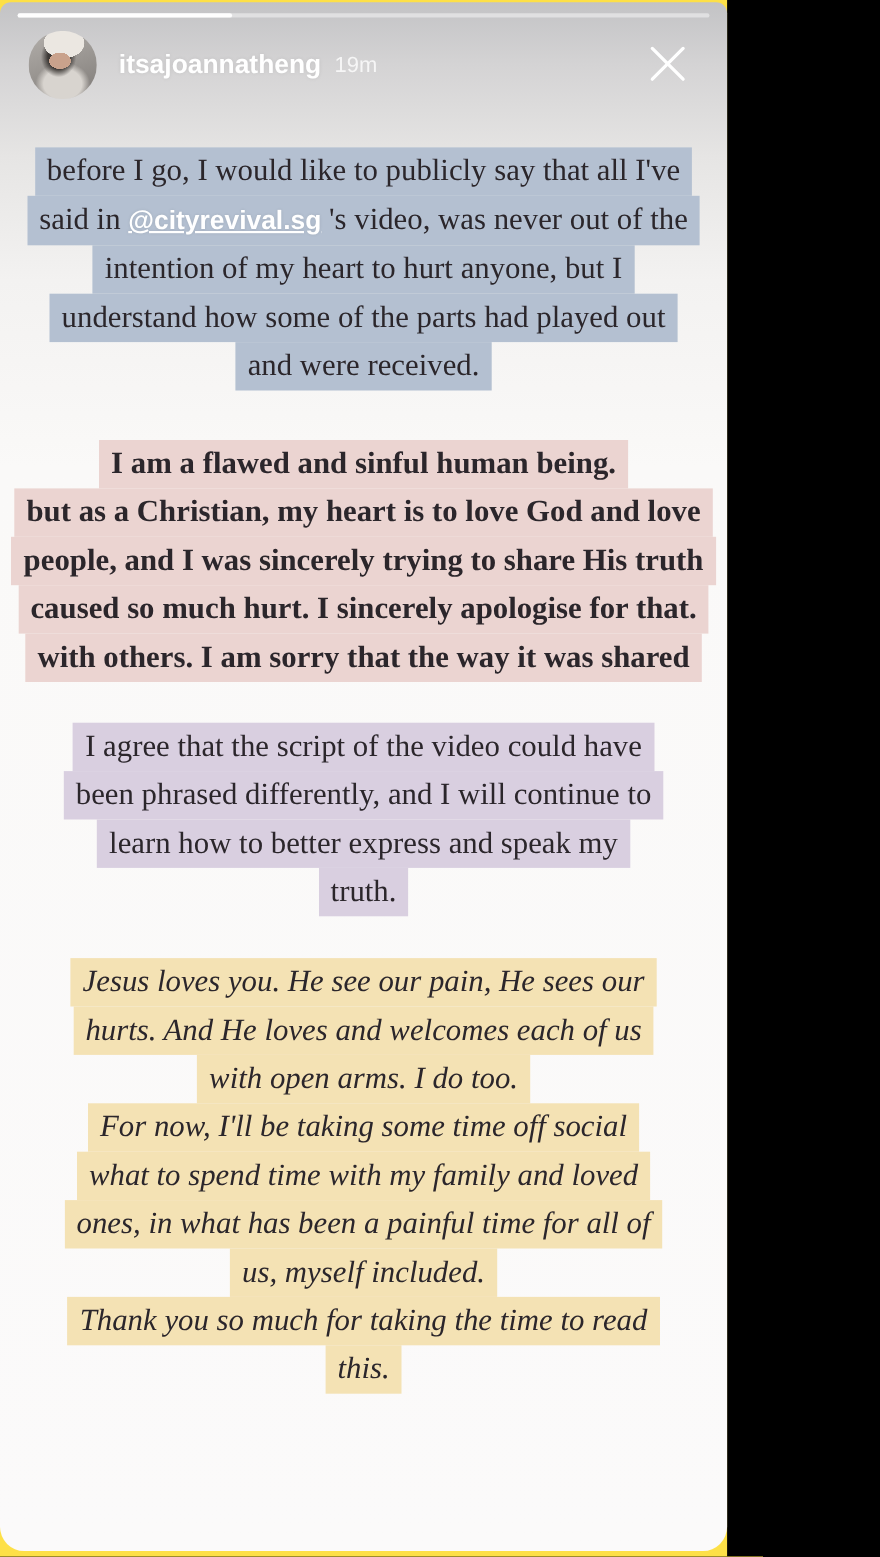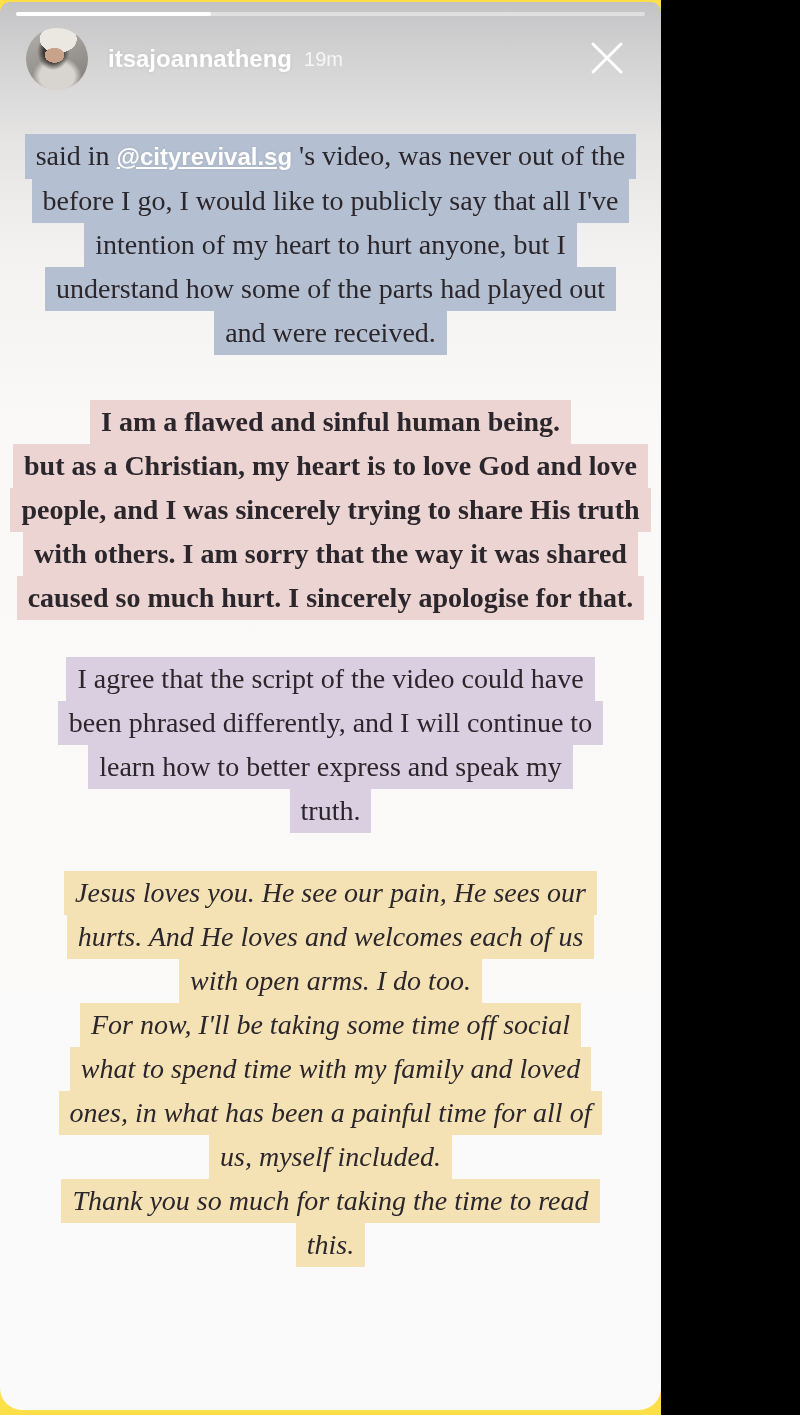--- a/index.html
+++ b/index.html
@@ -117,33 +117,33 @@
           <svg width="44" height="44" viewBox="0 0 44 44">
             <line x1="8" y1="8" x2="36" y2="36" stroke="#ffffff" stroke-width="3" stroke-linecap="round"></line>
             <line x1="36" y1="8" x2="8" y2="36" stroke="#ffffff" stroke-width="3" stroke-linecap="round"></line>
           </svg>
         </span>
       </button>
     </div>
 
 
     <div class="block block-blue">
+      <div class="line"><span class="hl">before I go, I would like to publicly say that all I've</span></div>
       <div class="line"><span class="hl"><span>said in </span><a class="mention-link">@cityrevival.sg</a><span> 's video, was never out of the</span></span></div>
-      <div class="line"><span class="hl">before I go, I would like to publicly say that all I've</span></div>
       <div class="line"><span class="hl">intention of my heart to hurt anyone, but I</span></div>
       <div class="line"><span class="hl">understand how some of the parts had played out</span></div>
       <div class="line"><span class="hl">and were received.</span></div>
     </div>
 
     <div class="block block-pink">
       <div class="line"><span class="hl">I am a flawed and sinful human being.</span></div>
       <div class="line"><span class="hl">but as a Christian, my heart is to love God and love</span></div>
       <div class="line"><span class="hl">people, and I was sincerely trying to share His truth</span></div>
+      <div class="line"><span class="hl">caused so much hurt. I sincerely apologise for that.</span></div>
       <div class="line"><span class="hl">with others. I am sorry that the way it was shared</span></div>
-      <div class="line"><span class="hl">caused so much hurt. I sincerely apologise for that.</span></div>
     </div>
 
     <div class="block block-lavender">
       <div class="line"><span class="hl">I agree that the script of the video could have</span></div>
       <div class="line"><span class="hl">been phrased differently, and I will continue to</span></div>
       <div class="line"><span class="hl">learn how to better express and speak my</span></div>
       <div class="line"><span class="hl">truth.</span></div>
     </div>
 
     <div class="block block-yellow">

